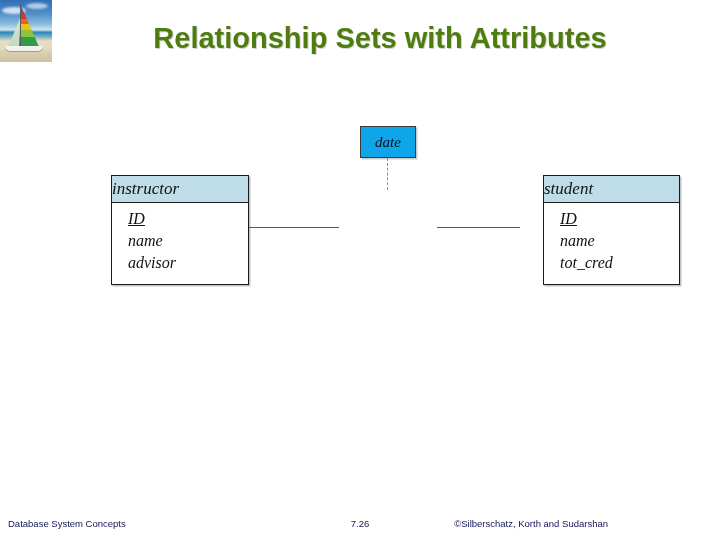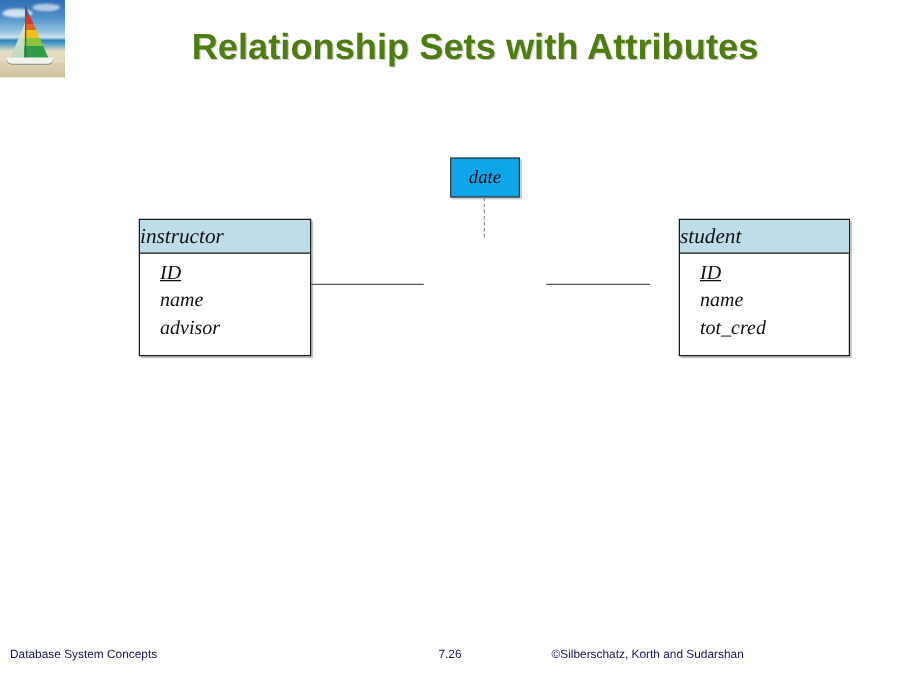--- a/index.html
+++ b/index.html
@@ -208,21 +208,21 @@
   #footer .f {
     position: absolute;
     top: 0;
     font-size: 9.5px;
     color: #141454;
     font-family: "Liberation Sans", sans-serif;
     white-space: nowrap;
   }
   #footer-left  { left: 8px; }
   #footer-center{ left: 0; width: 720px; text-align: center; }
-  #footer-right { right: 21px; margin-left: 32px; }
+  #footer-right { right: 8px; margin-left: 32px; }
 </style>
 </head>
 <body>
 
 <div id="logo">
   <div class="sky"></div>
   <div class="cloud1"></div>
   <div class="cloud2"></div>
   <div class="sand"></div>
   <div class="sailbox2"></div>

